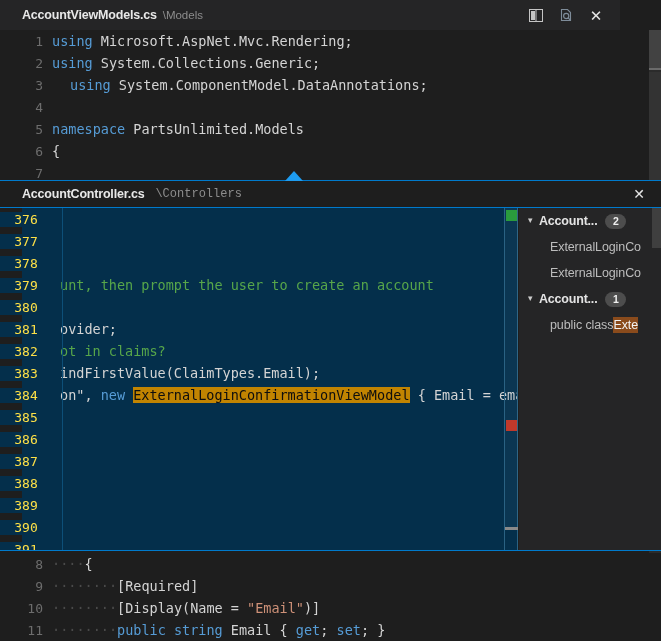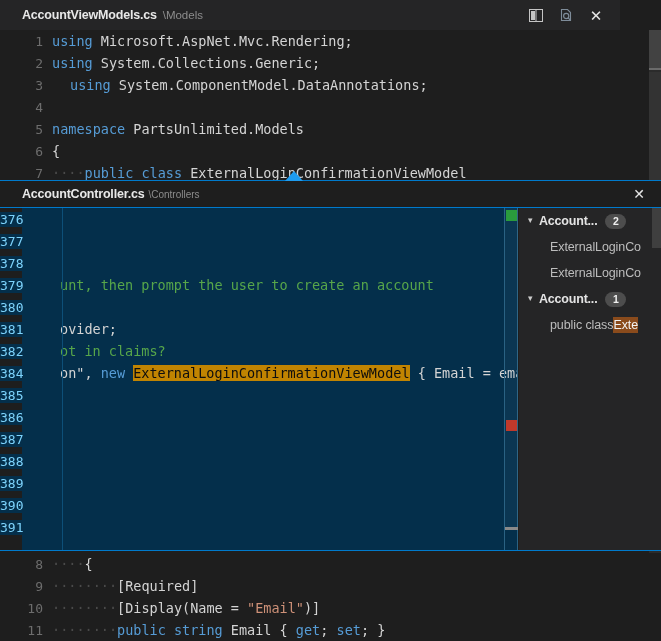--- a/index.html
+++ b/index.html
@@ -132,23 +132,23 @@
     border-bottom: 1px solid #007acc;
   }
   .peek-title-name {
     margin-left: 22px;
     font-family: "Liberation Sans", sans-serif;
     font-size: 12.5px; font-weight: bold;
     color: #e8e8e8;
     letter-spacing: -0.2px;
   }
   .peek-title-path {
-    margin-left: 4px;
-    font-family: Liberation Sans, sans-serif;
-    font-size: 10px;
+    margin-left: 11px;
+    font-family: Liberation Mono, monospace;
+    font-size: 12px;
     color: #8d8d8d;
   }
   .peek-close {
     margin-left: auto; margin-right: 16px;
     font-family: "Liberation Sans", sans-serif;
     font-size: 14px; color: #e6e6e6;
     line-height: 1;
   }
 
   .peek-body {
@@ -173,23 +173,23 @@
     display: flex;
     height: 22px;
     align-items: center;
     font-family: "DejaVu Sans Mono", monospace;
     font-size: 13.5px;
     white-space: pre;
     position: relative;
   }
   .pln {
     width: 60px;
-    text-align: left;
+    text-align: center;
     padding-right: 8px;
-    color: #7dd3fc;
+    color: #fde047;
     font-size: 13px;
     flex: 0 0 60px;
     background: #042f4b;
   }
   .ptxt { color: #d4d4d4; }
   .sel-hl {
     background: #c18401;
     color: #0e0e0e;
   }
   .peek-vline {
@@ -331,21 +331,21 @@
   </div>
 
   <div class="outer-code">
     <div id="top-lines">
         <div class="code-line"><span class="ln">1</span><span style="white-space: pre;"><span class="kw">using </span><span class="ltxt">Microsoft.AspNet.Mvc.Rendering;</span></span></div>
         <div class="code-line"><span class="ln">2</span><span style="white-space: pre;"><span class="kw">using </span><span class="ltxt">System.Collections.Generic;</span></span></div>
         <div class="code-line"><span class="ln">3</span><span style="white-space: pre; margin-left: 18px;"><span class="kw">using </span><span class="ltxt">System.ComponentModel.DataAnnotations;</span></span></div>
         <div class="code-line"><span class="ln">4</span><span style="white-space: pre;"></span></div>
         <div class="code-line"><span class="ln">5</span><span style="white-space: pre;"><span class="kw">namespace </span><span class="ltxt">PartsUnlimited.Models</span></span></div>
         <div class="code-line"><span class="ln">6</span><span style="white-space: pre;"><span class="ltxt">{</span></span></div>
-        <div class="code-line"><span class="ln">7</span><span style="white-space: pre;"><span class="ws">····</span><span class="kw">public class </span><span class="ltxt">ExternalLoginConfirmationViewModel</span></span></div>
+        <div class="code-line"><span class="ln">7</span></div>
       </div>
   </div>
 
   <div class="outer-scroll">
     <div class="outer-scroll-track"></div>
     <div class="outer-scroll-thumb"></div>
     <div class="outer-scroll-thumb2"></div>
   </div>
 
   <div class="peek">
@@ -362,20 +362,21 @@
       <div class="peek-editor">
         <div class="peek-gutter-bg"></div>
         <div id="peek-lines">
             <div class="peek-line"><span class="pln">376</span><span class="gcover"></span><span style="white-space: pre;"></span></div>
             <div class="peek-line"><span class="pln">377</span><span class="gcover"></span><span style="white-space: pre;"></span></div>
             <div class="peek-line"><span class="pln">378</span><span class="gcover"></span><span style="white-space: pre;"></span></div>
             <div class="peek-line"><span class="pln">379</span><span class="gcover"></span><span style="white-space: pre;"><span class="cmt">unt, then prompt the user to create an account</span></span></div>
             <div class="peek-line"><span class="pln">380</span><span class="gcover"></span><span style="white-space: pre;"></span></div>
             <div class="peek-line"><span class="pln">381</span><span class="gcover"></span><span style="white-space: pre;"><span class="ptxt">ovider;</span></span></div>
             <div class="peek-line"><span class="pln">382</span><span class="gcover"></span><span style="white-space: pre;"><span class="cmt">ot in claims?</span></span></div>
+            <div class="peek-line"><span class="pln">383</span><span class="gcover"></span><span style="white-space: pre;"><span class="ptxt">indFirstValue(ClaimTypes.Email);</span></span></div>
             <div class="peek-line"><span class="pln">384</span><span class="gcover"></span><span style="white-space: pre;"><span class="ptxt">on"</span><span class="ptxt">, </span><span class="kw">new </span><span class="sel-hl">ExternalLoginConfirmationViewModel</span><span class="ptxt"> { Email = emai</span></span></div>
             <div class="peek-line"><span class="pln">385</span><span class="gcover"></span><span style="white-space: pre;"></span></div>
             <div class="peek-line"><span class="pln">386</span><span class="gcover"></span><span style="white-space: pre;"></span></div>
             <div class="peek-line"><span class="pln">387</span><span class="gcover"></span><span style="white-space: pre;"></span></div>
             <div class="peek-line"><span class="pln">388</span><span class="gcover"></span><span style="white-space: pre;"></span></div>
             <div class="peek-line"><span class="pln">389</span><span class="gcover"></span><span style="white-space: pre;"></span></div>
             <div class="peek-line"><span class="pln">390</span><span class="gcover"></span><span style="white-space: pre;"></span></div>
             <div class="peek-line"><span class="pln">391</span><span class="gcover"></span><span style="white-space: pre;"></span></div>
           </div>
         <div class="peek-vline"></div>

